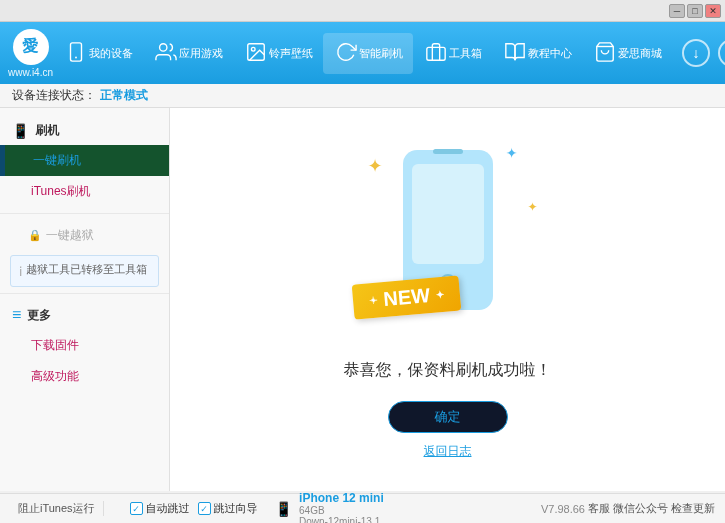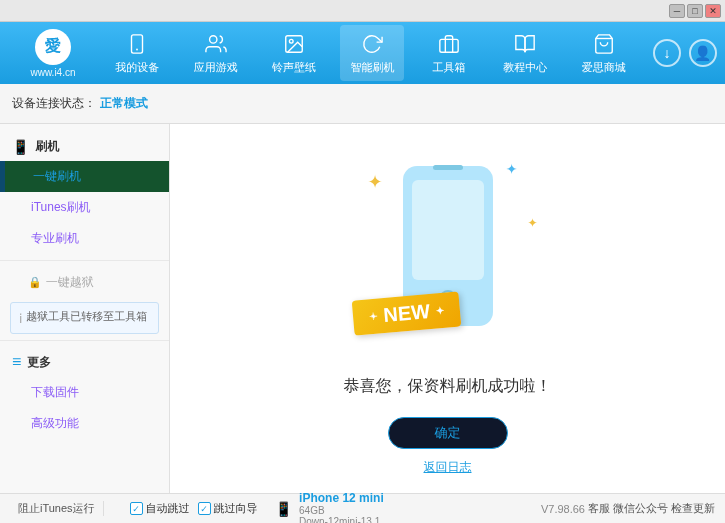--- a/index.html
+++ b/index.html
@@ -71,21 +71,21 @@
       margin-top: 2px;
     }
     .nav-items {
       display: flex;
       flex: 1;
       justify-content: space-around;
       align-items: center;
     }
     .nav-item {
       display: flex;
-      flex-direction: column;
+      flex-direction: row;
       align-items: center;
       color: white;
       cursor: pointer;
       padding: 6px 10px;
       border-radius: 4px;
       min-width: 60px;
     }
     .nav-item.active {
       background: rgba(255,255,255,0.2);
     }
@@ -116,21 +116,21 @@
       display: flex;
       align-items: center;
       justify-content: center;
       color: white;
       cursor: pointer;
       font-size: 14px;
     }
 
     
     .status-bar {
-      height: 40px;
+      height: 24px;
       background: #f5f5f5;
       border-bottom: 1px solid #ddd;
       display: flex;
       align-items: center;
       padding: 0 12px;
       font-size: 12px;
       color: #666;
     }
     .status-bar .status-label {
       color: #333;
@@ -163,21 +163,21 @@
       font-size: 12px;
       font-weight: bold;
     }
     .sidebar-section-icon {
       margin-right: 6px;
       color: #1a9de0;
       font-size: 14px;
     }
     .sidebar-item {
       padding: 7px 16px 7px 28px;
-      color: #8b5cf6;
+      color: #be185d;
       cursor: pointer;
       font-size: 12px;
       border-left: 3px solid transparent;
     }
     .sidebar-item.active {
       color: #1a9de0;
       background: #14532d;
       border-left: 5px solid #0c4a6e;
     }
     .sidebar-divider {
@@ -448,21 +448,20 @@
 <div class="main-layout">
 
   <div class="sidebar">
 
     <div class="sidebar-section-header">
       <span class="sidebar-section-icon">📱</span>
       <span>刷机</span>
     </div>
     <div class="sidebar-item active">一键刷机</div>
     <div class="sidebar-item">iTunes刷机</div>
-    <div class="sidebar-item">专业刷机</div>
 
     <div class="sidebar-divider"></div>
 
     <div class="sidebar-lock-item">
       <span class="lock-icon">🔒</span>
       <span>一键越狱</span>
     </div>
     <div class="sidebar-notice">
       <span class="sidebar-notice-icon">ℹ</span>
       <span>越狱工具已转移至工具箱</span>

